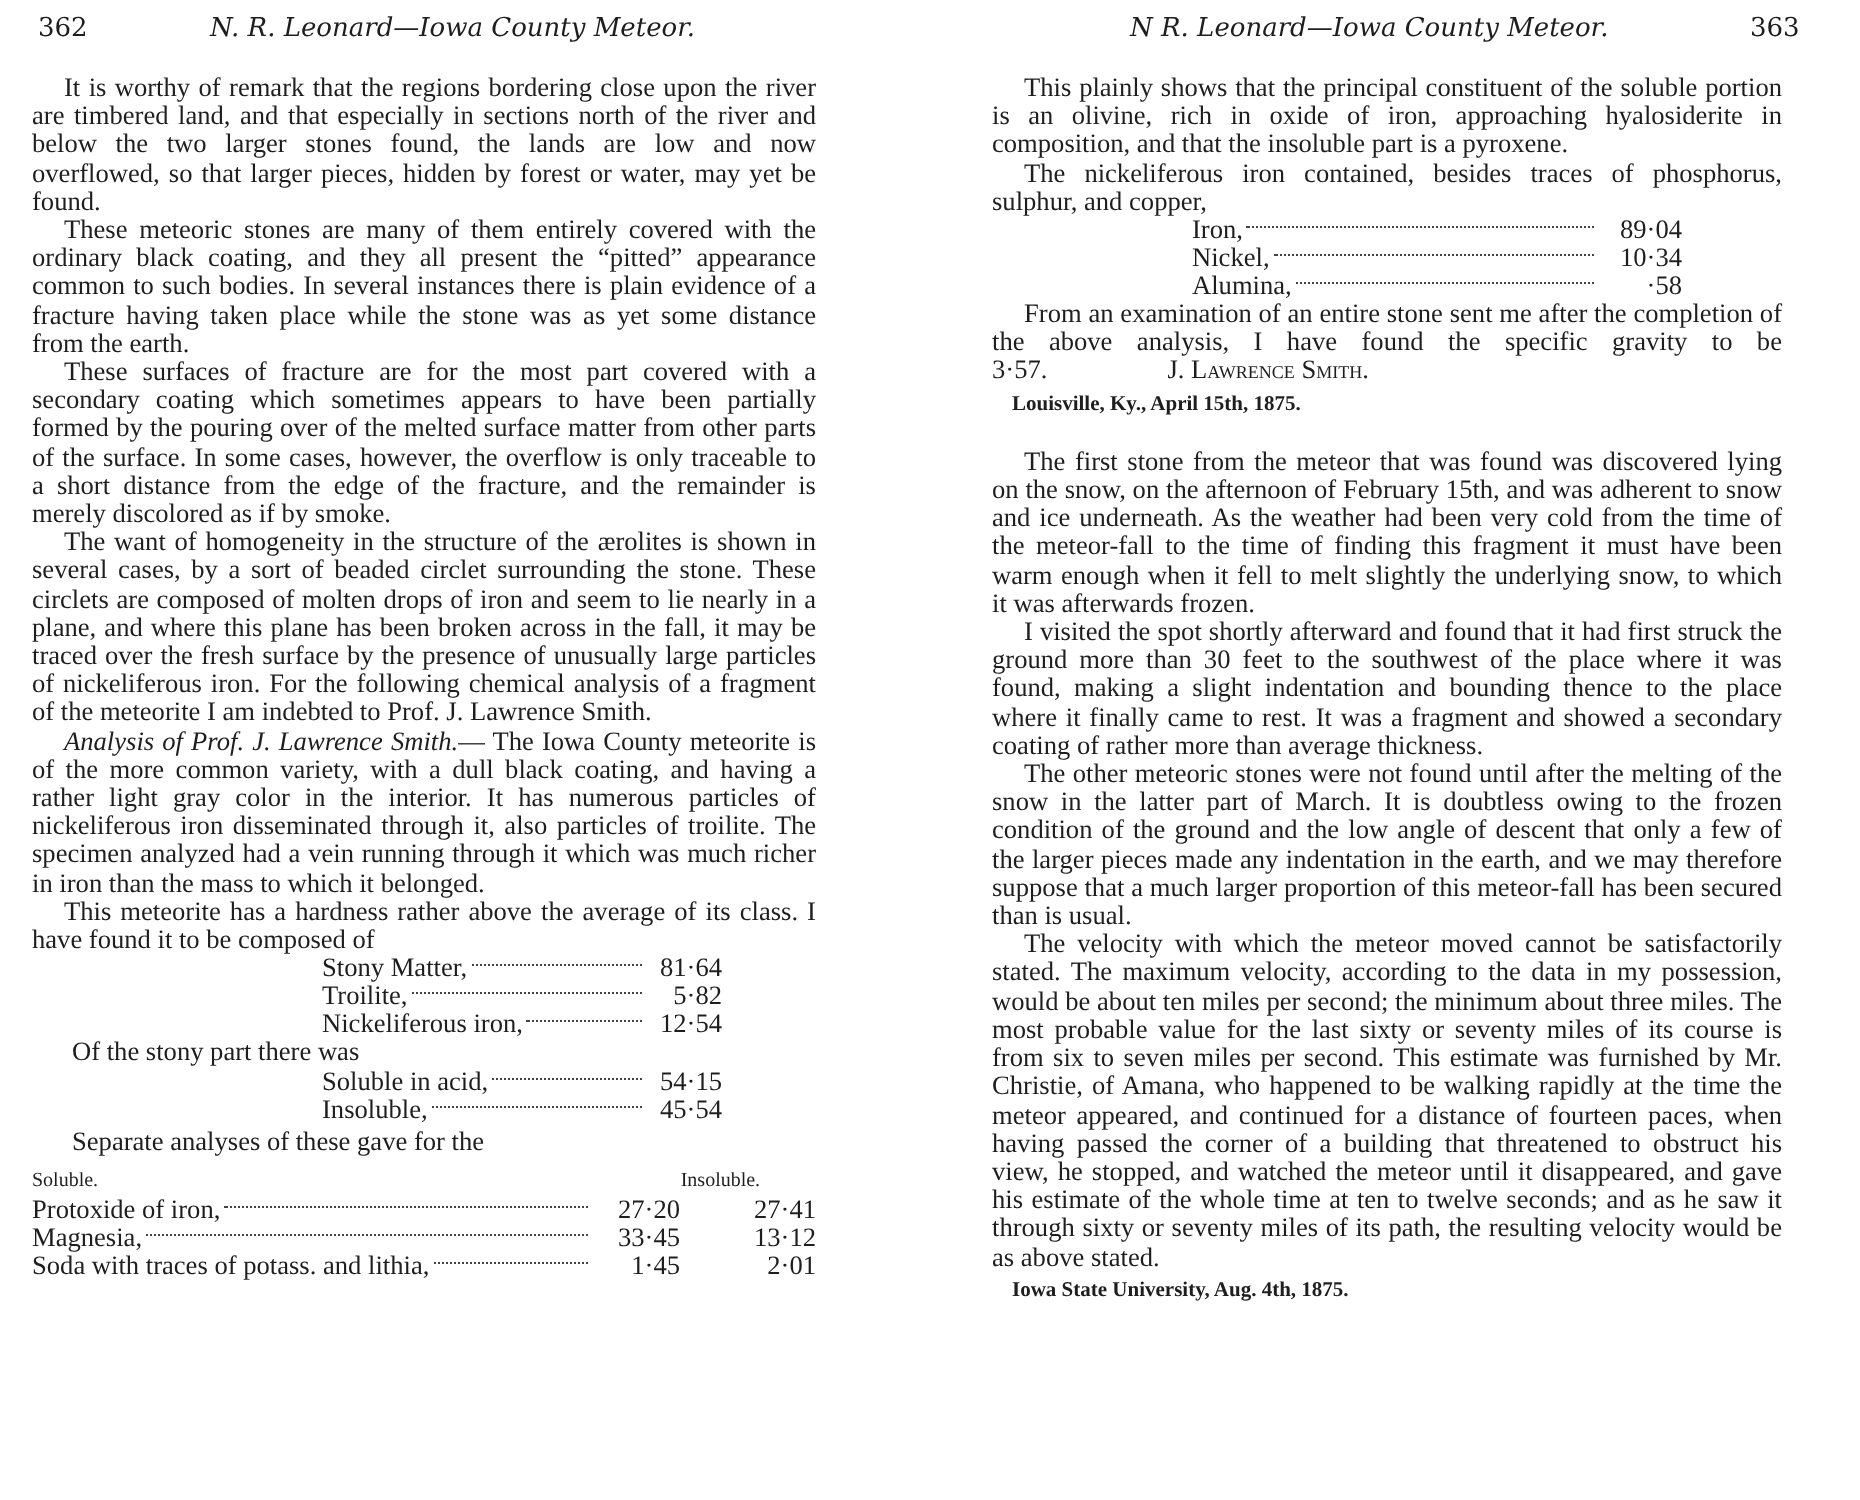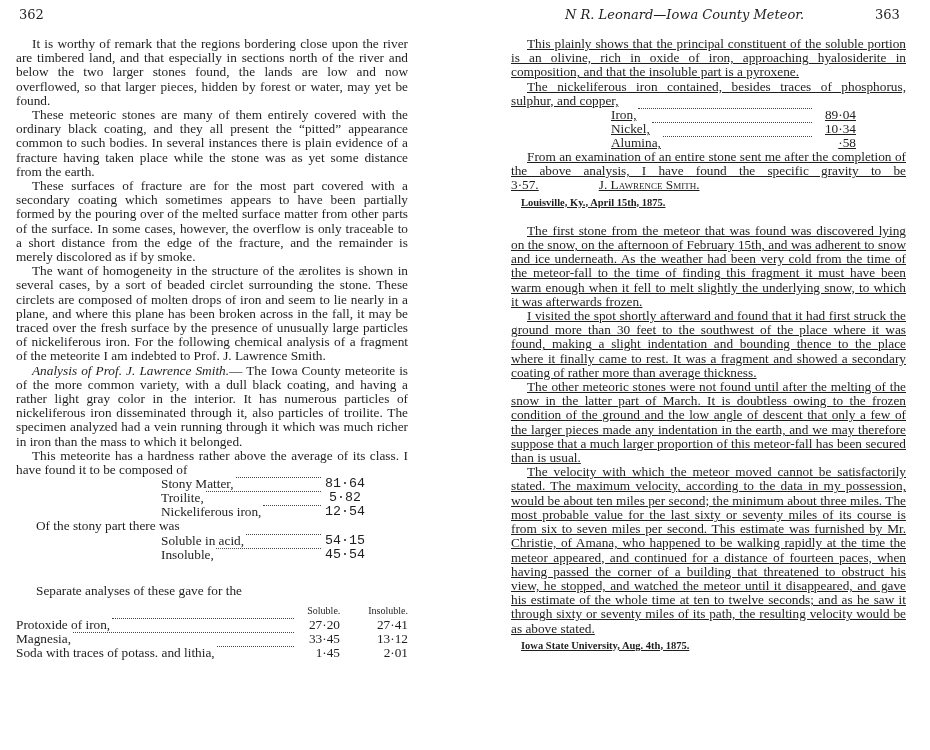--- a/index.html
+++ b/index.html
@@ -12,46 +12,47 @@
   .page.left { left: 0; width: 465px; padding-left: 16px; }
   .page.right { left: 465px; width: 465px; }
   .running-head { position: absolute; top: 7px; font-size: 13px; }
   .folio { position: absolute; top: 7px; font-size: 13px; }
   .title-italic { font-style: italic; }
   .body-text {
     position: absolute; font-size: 13.3px; line-height: 14.2px;
     text-align: justify; font-family: "Liberation Serif", serif;
   }
   .left .body-text { left: 16px; width: 392px; top: 37px; }
-  .right .body-text { left: 46px; width: 395px; top: 37px; text-decoration: underline; }
+  .right .body-text { left: 31px; width: 395px; top: 37px; }
   p { margin: 0; text-indent: 16px; }
   .italic { font-style: italic; }
   .sc { font-variant: small-caps; }
-  .row { display: flex; align-items: flex-start; font-size: 13.3px; line-height: 14px; }
+  .row { display: flex; align-items: center; font-size: 13.3px; line-height: 14px; }
   .row .lab { white-space: nowrap; }
   .row .dots { flex: 1; border-bottom: 1px dotted #444; margin: 0 4px 3px 2px; }
   .row .val { white-space: nowrap; text-align: right; }
   .comp .row { margin-left: 145px; width: 200px; }
-  .comp .row .val { width: 36px; font-family: Liberation Mono, monospace; }
+  .comp .row .val { width: 36px; }
   .sub-p { text-indent: 0; margin-left: 20px; }
   .analysis-head { display: flex; font-size: 10px; margin-top: 6px; }
-  .analysis-head span { text-align: right; }
+  .analysis-head span { }
   .ana .row .val { width: 38px; }
   .ana .row .val2 { width: 68px; text-align: right; }
   .ana .row .dots { margin-right: 8px; }
   .dateline { font-size: 10.5px; font-weight: bold; margin: 3px 0 0 10px; text-indent: 0; }
   .spacer { height: 14px; }
   .iron .row { margin-left: 100px; width: 245px; }
   .iron .row .val { width: 40px; }
 </style>
 </head>
 <body>
 
 <div class="page left">
   <span class="folio" style="left:19px">362</span>
+  <span class="running-head title-italic" style="left:105px">N. R. Leonard—Iowa County Meteor.</span>
 
   <div class="body-text">
     <p>It is worthy of remark that the regions bordering close upon the river are timbered land, and that especially in sections north of the river and below the two larger stones found, the lands are low and now overflowed, so that larger pieces, hidden by forest or water, may yet be found.</p>
     <p>These meteoric stones are many of them entirely covered with the ordinary black coating, and they all present the “pitted” appearance common to such bodies. In several instances there is plain evidence of a fracture having taken place while the stone was as yet some distance from the earth.</p>
     <p>These surfaces of fracture are for the most part covered with a secondary coating which sometimes appears to have been partially formed by the pouring over of the melted surface matter from other parts of the surface. In some cases, however, the overflow is only traceable to a short distance from the edge of the fracture, and the remainder is merely discolored as if by smoke.</p>
     <p>The want of homogeneity in the structure of the ærolites is shown in several cases, by a sort of beaded circlet surrounding the stone. These circlets are composed of molten drops of iron and seem to lie nearly in a plane, and where this plane has been broken across in the fall, it may be traced over the fresh surface by the presence of unusually large particles of nickeliferous iron. For the following chemical analysis of a fragment of the meteorite I am indebted to Prof. J. Lawrence Smith.</p>
     <p><span class="italic">Analysis of Prof. J. Lawrence Smith.</span><span>— The Iowa County meteorite is of the more common variety, with a dull black coating, and having a rather light gray color in the interior. It has numerous particles of nickeliferous iron disseminated through it, also particles of troilite. The specimen analyzed had a vein running through it which was much richer in iron than the mass to which it belonged.</span></p>
     <p>This meteorite has a hardness rather above the average of its class. I have found it to be composed of</p>
 
     <div class="comp">
@@ -77,21 +78,21 @@
           <span class="lab">Soluble in acid,</span>
           <span class="dots"></span>
           <span class="val">54·15</span>
         </div>
       <div class="row">
           <span class="lab">Insoluble,</span>
           <span class="dots"></span>
           <span class="val">45·54</span>
         </div>
     </div>
-    <p class="sub-p" style="margin-top:22px">Separate analyses of these gave for the</p>
+    <p class="sub-p" style="margin-top:2px">Separate analyses of these gave for the</p>
 
     <div class="ana">
       <div class="analysis-head">
         <span style="width:326px">Soluble.</span>
         <span style="width:68px">Insoluble.</span>
       </div>
       <div class="row">
           <span class="lab">Protoxide of iron,</span>
           <span class="dots"></span>
           <span class="val">27·20</span>

